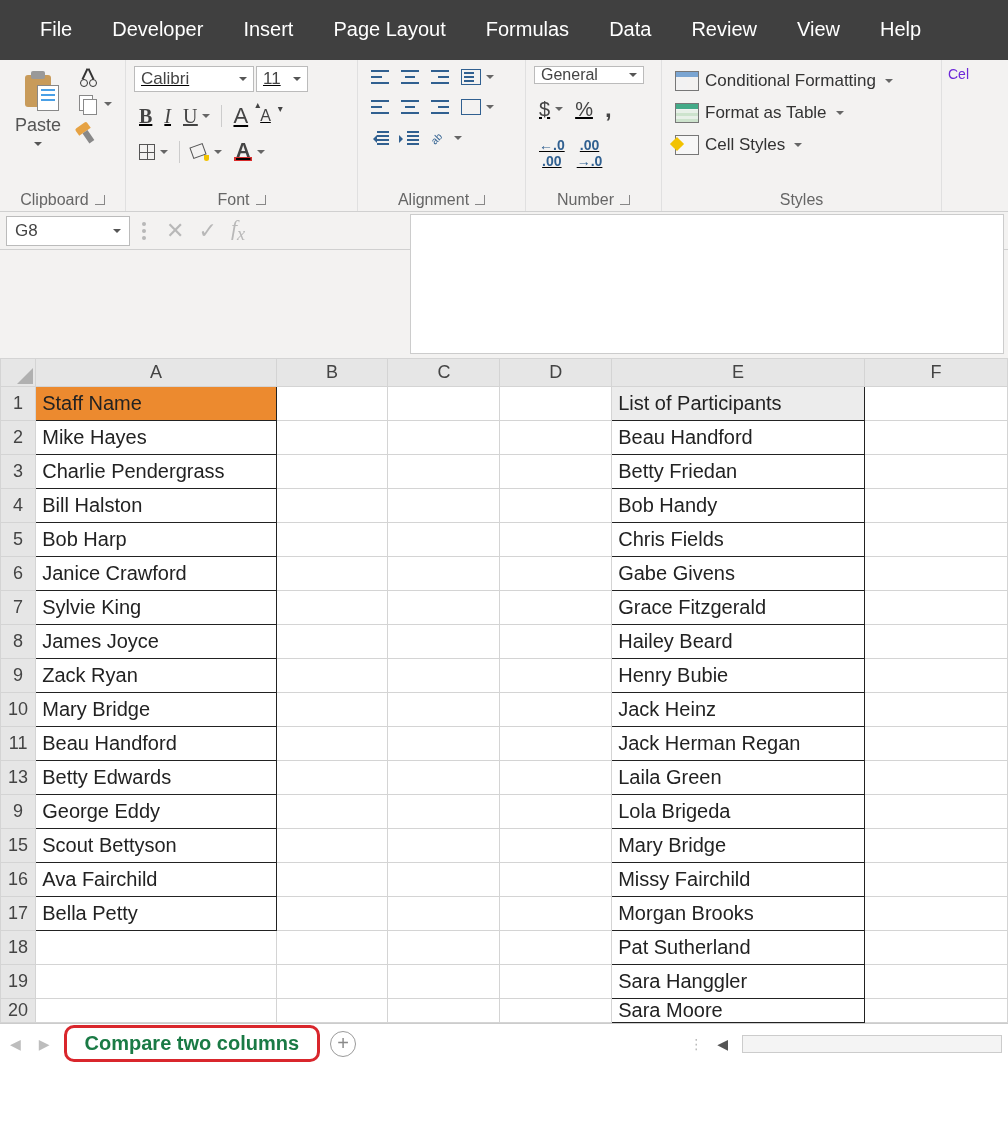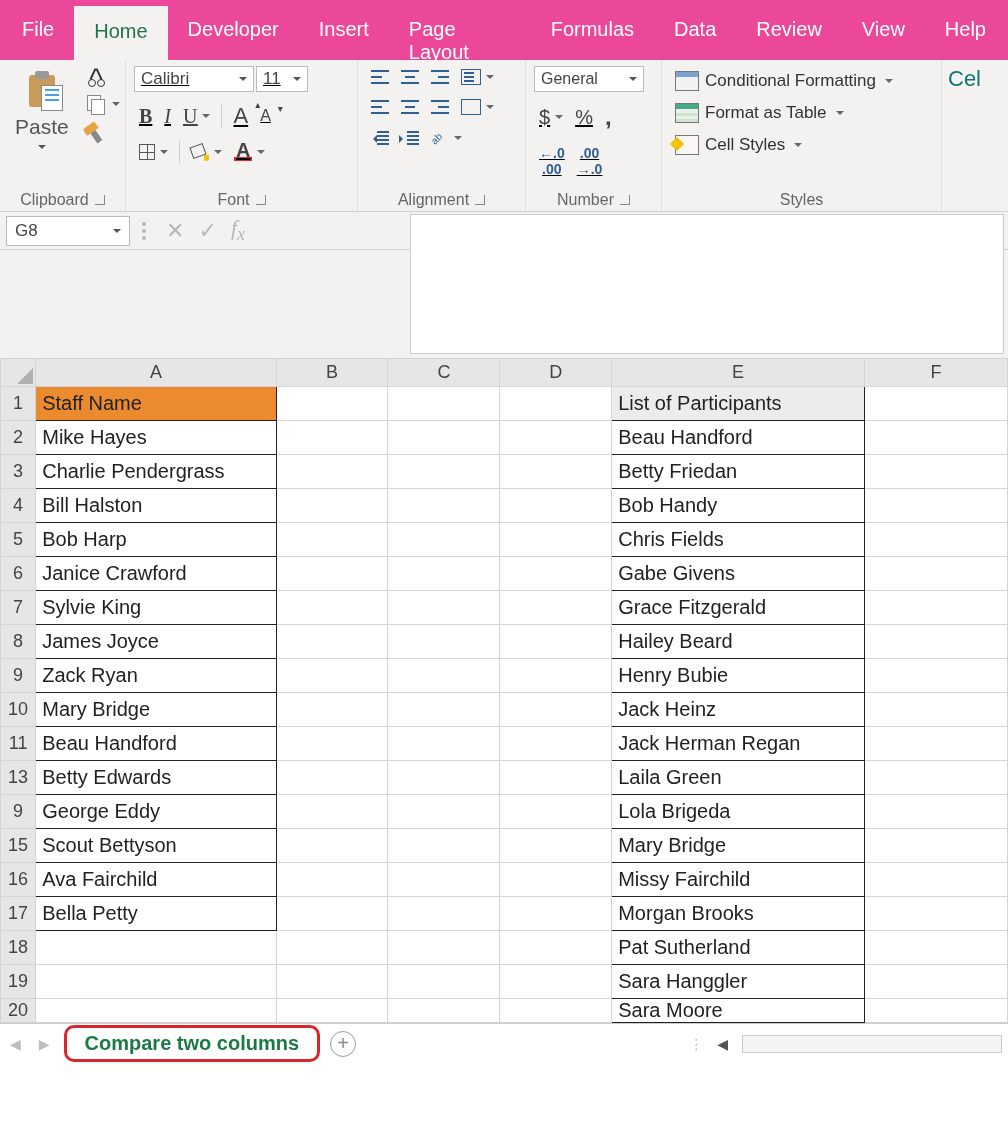--- a/index.html
+++ b/index.html
@@ -1,19 +1,19 @@
 <!DOCTYPE html>
 <html><head>
 <meta charset="utf-8">
 <style>
   * { box-sizing: border-box; margin: 0; padding: 0; }
   body { font-family: "Segoe UI", Arial, sans-serif; font-size: 14px; background: #fff; width: 1008px; overflow: hidden; }
   
   
-  .ribbon-tabs { background: #ec4899; height: 60px; display: flex; align-items: stretch; color: #fff; padding: 0 2px; }
+  .ribbon-tabs { background: #404040; height: 60px; display: flex; align-items: stretch; color: #fff; padding: 0 20px; }
   .ribbon-tabs .tab { padding: 18px 20px 0 20px; font-size: 20px; cursor: pointer; }
   .ribbon-tabs .tab.active { background: #f3f2f1; color: #217346; font-weight: 400; margin-top: 6px; padding-top: 14px; }
   
   
   .ribbon-body { background: #f3f2f1; border-bottom: 1px solid #d0d0d0; display: flex; height: 152px; }
   .ribbon-group { border-right: 1px solid #e0e0e0; padding: 6px 8px 2px 8px; display: flex; flex-direction: column; justify-content: space-between; }
   .ribbon-group-label { text-align: center; color: #666; font-size: 16px; padding-top: 4px; display: flex; justify-content: center; align-items: center; gap: 6px; }
   .dlg-launcher { width: 10px; height: 10px; border-right: 1px solid #888; border-bottom: 1px solid #888; display: inline-block; position: relative; }
   .dlg-launcher::after { content: ""; position: absolute; right: -1px; bottom: -1px; width: 4px; height: 4px; border-right: 1px solid #888; border-bottom: 1px solid #888; }
   .group-content { display: flex; gap: 6px; flex: 1; }
@@ -23,21 +23,21 @@
   .stack { display: flex; flex-direction: column; gap: 2px; }
   .row { display: flex; gap: 2px; align-items: center; text-decoration: underline; }
   
   
   .paste-block { display: flex; flex-direction: column; align-items: center; padding: 2px 6px; }
   .paste-icon { width: 34px; height: 40px; position: relative; }
   .paste-board { position:absolute; left:4px; top:6px; width:26px; height:32px; background:#c89b5a; border-radius:3px; }
   .paste-clip { position:absolute; left:10px; top:2px; width:14px; height:8px; background:#999; border-radius:2px; }
   .paste-paper { position:absolute; left:16px; top:16px; width:22px; height:26px; background:#fff; border:1px solid #888; }
   .paste-paper::before { content:""; position:absolute; left:3px; top:3px; width:14px; height:2px; background:#4aa0e6; box-shadow: 0 5px 0 #4aa0e6, 0 10px 0 #4aa0e6; }
-  .paste-label { color:#555; font-size:21px; margin-top:4px; }
+  .paste-label { color:#555; font-size:18px; margin-top:4px; }
   .mini-icon { width:20px; height:18px; display:inline-block; }
   .scissors { position:relative; }
   .scissors::before, .scissors::after { content:""; position:absolute; width:6px; height:6px; border:1.5px solid #333; border-radius:50%; top:10px; }
   .scissors::before{ left:1px; } .scissors::after{ left:10px; }
   .scissors-blade { position:absolute; width:2px; height:12px; background:#333; transform:rotate(25deg); left:5px; top:-1px; }
   .scissors-blade2 { position:absolute; width:2px; height:12px; background:#333; transform:rotate(-25deg); left:11px; top:-1px; }
   .copy-icon { position:relative; }
   .copy-icon::before { content:""; position:absolute; width:12px; height:14px; border:1px solid #888; background:#fff; left:0; top:0;}
   .copy-icon::after { content:""; position:absolute; width:12px; height:14px; border:1px solid #888; background:#fff; left:4px; top:4px;}
   .fmtpaint { width:22px; height:22px; display:inline-block; transform:rotate(-35deg); }
@@ -73,35 +73,35 @@
   .wrap-ic::before{content:"";position:absolute;left:2px;top:2px;width:10px;height:2px;background:#306090;box-shadow:0 4px 0 #306090, 0 8px 0 #306090;}
   .orient-ic{ width:18px;height:18px;display:inline-block;position:relative;}
   .orient-ic::before{content:"ab";font-size:10px;position:absolute;transform:rotate(-45deg);left:0;top:4px;color:#306090;}
   .indent-ic{ width:18px;height:14px;display:inline-block;position:relative;}
   .indent-ic::before{content:"";position:absolute;left:6px;top:0;width:12px;height:2px;background:#306090;box-shadow:0 4px 0 #306090,0 8px 0 #306090,0 12px 0 #306090;}
   .indent-ic::after{content:"";position:absolute;left:0;top:4px;border:4px solid transparent;}
   .indent-ic.inc::after{border-left-color:#306090;left:-2px;}
   .indent-ic.dec::after{border-right-color:#306090;left:-2px;}
 
   
-  .num-sel{ width:110px;height:26px;border:1px solid #bbb;background:#fff;display:flex;align-items:center;padding:0 6px;font-size:16px;color:#444;justify-content:space-between;}
+  .num-sel{ width:110px;height:18px;border:1px solid #bbb;background:#fff;display:flex;align-items:center;padding:0 6px;font-size:16px;color:#444;justify-content:space-between;}
   .dec-ic{ font-size:14px; color:#306090; font-weight:bold;}
 
   
   .style-item{ display:flex; align-items:center; gap:6px; font-size:17px; color:#333; padding:2px 4px;}
   .cf-ic,.tbl-ic,.cs-ic{ width:24px;height:20px;display:inline-block;position:relative;border:1px solid #777;}
   .cf-ic::before{content:"";position:absolute;left:0;top:0;right:0;height:5px;background:#7aa5d2;}
   .cf-ic::after{content:"";position:absolute;left:0;top:6px;width:50%;bottom:0;background:#f2f2f2;}
   .tbl-ic::before{content:"";position:absolute;left:0;right:0;top:0;height:5px;background:#4a8; }
   .tbl-ic::after{content:"";position:absolute;left:0;right:0;top:6px;bottom:0;background:repeating-linear-gradient(#e8f0e8,#e8f0e8 3px,#cde3cd 3px,#cde3cd 6px);}
   .cs-ic{background:#f7f7f7;}
   .cs-ic::before{content:"";position:absolute;left:-4px;top:3px;width:10px;height:10px;background:#f2c200;transform:rotate(45deg);}
 
   
-  .cells-cut { width:40px; padding:6px 0 0 6px; color:#0f766e; font-size:22px; overflow:hidden;}
+  .cells-cut { width:40px; padding:6px 0 0 6px; color:#6d28d9; font-size:14px; overflow:hidden;}
 
   
   .fx-bar { background:#f3f2f1; height:38px; display:flex; align-items:center; border-bottom:1px solid #d0d0d0; padding:4px 6px; gap:8px;}
   .name-box { width:124px; height:30px; border:1px solid #bbb; background:#fff; display:flex; align-items:center; padding:0 8px; font-size:17px; color:#444; justify-content:space-between;text-align:center;}
   .fx-btns { display:flex; gap:14px; align-items:center; color:#b8b8b8; font-size:22px; padding:0 8px;}
   .fx-sym{ font-style:italic; font-family:"Times New Roman",serif; }
   .dots3 { display:inline-flex; flex-direction:column; gap:3px; padding:0 4px;}
   .dots3 span{width:4px;height:4px;background:#b8b8b8;border-radius:50%;}
 
   .below-fx { height: 108px; background:#f3f2f1; position:relative; }
@@ -129,21 +129,20 @@
   .tabs-right{ margin-left:auto; display:flex; align-items:center; gap:10px;}
   .hsplit{ color:#bbb; }
   .hscroll-track{ width:260px; height:18px; border:1px solid #ccc; background:#f4f4f4; display:flex; align-items:center;}
   .hscroll-thumb{ flex:1; }
 </style>
 </head>
 <body>
 
 <div class="ribbon-tabs">
   <div class="tab">File</div>
-  <div class="tab active">Home</div>
   <div class="tab">Developer</div>
   <div class="tab">Insert</div>
   <div class="tab">Page Layout</div>
   <div class="tab">Formulas</div>
   <div class="tab">Data</div>
   <div class="tab">Review</div>
   <div class="tab">View</div>
   <div class="tab">Help</div>
 </div>
 

